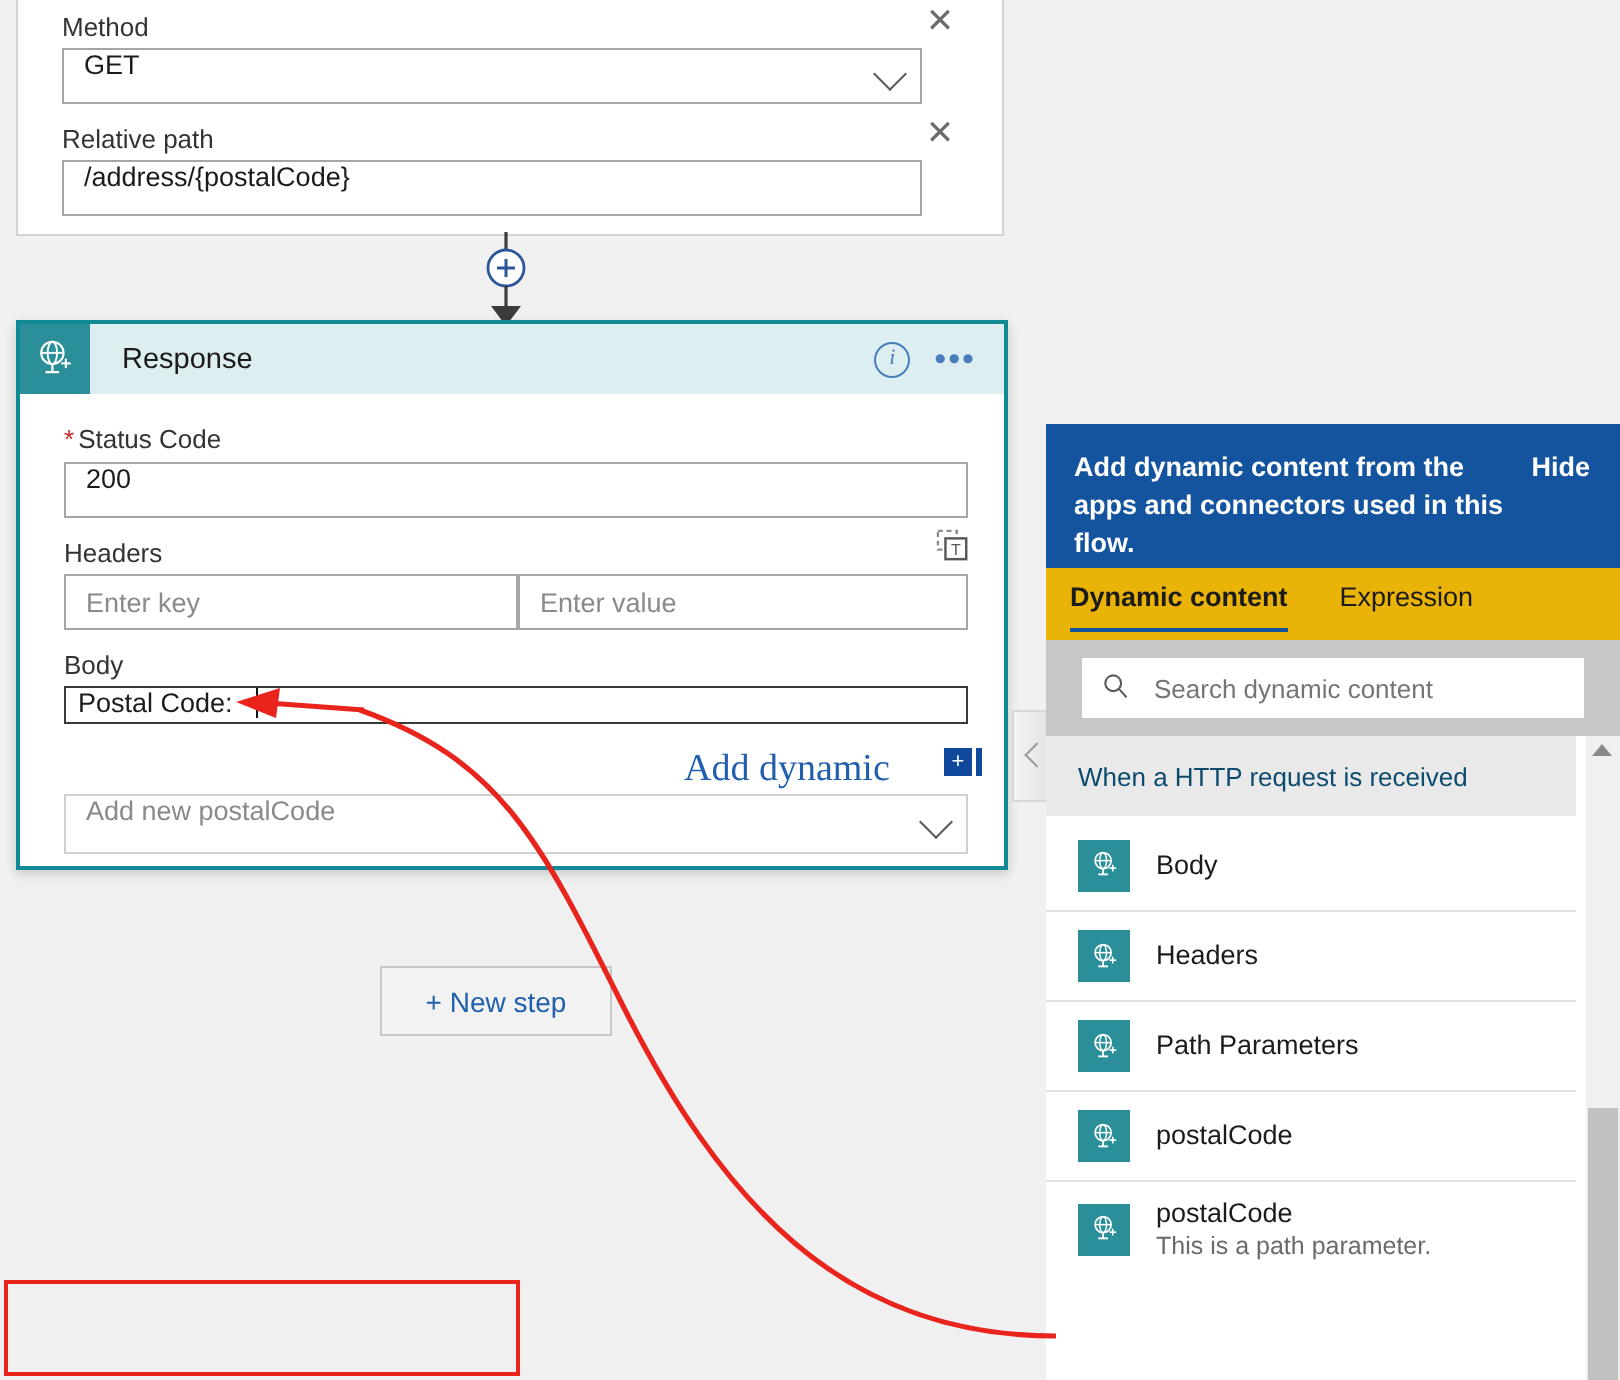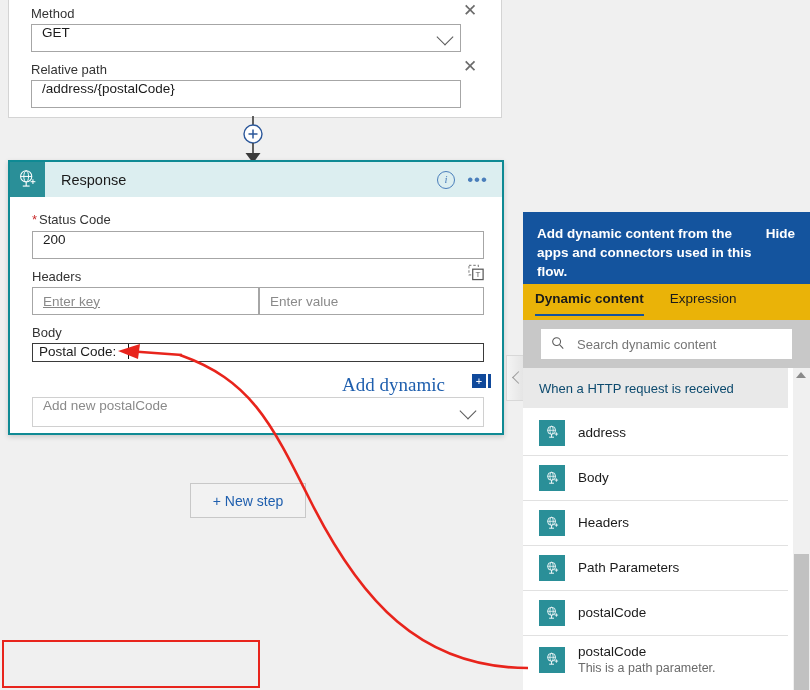--- a/index.html
+++ b/index.html
@@ -412,21 +412,21 @@
 
   <div class="field-label abs" style="left:22px; top:107px; font-size:13px; color:#333;">Headers</div>
   <div class="abs" style="left:458px; top:102px;">
     <svg width="17" height="17" viewBox="0 0 18 18">
       <rect x="1" y="1.5" width="10" height="10" fill="none" stroke="#8c8c8c" stroke-width="1.2" stroke-dasharray="2.6 2"></rect>
       <rect x="5" y="5.5" width="11" height="11" fill="#ffffff" stroke="#595959" stroke-width="1.3"></rect>
       <text x="10.5" y="14.2" font-size="8.5" font-family="Liberation Sans, sans-serif" fill="#595959" text-anchor="middle">T</text>
     </svg>
   </div>
   <div id="headers-grid">
-    <div class="cell" style="left:22px; top:125px; width:227px; height:28px;text-decoration:underline;">
+    <div class="cell" style="left:22px; top:125px; width:227px; height:28px;">
       <span class="placeholder-txt">Enter key</span>
     </div>
     <div class="cell" style="left:249px; top:125px; width:225px; height:28px;">
       <span class="placeholder-txt">Enter value</span>
     </div>
   </div>
 
   <div class="field-label abs" style="left:22px; top:163px; font-size:13px; color:#333;">Body</div>
   <div class="txtbox" style="left:22px; top:181px; width:452px; height:19px; border-color:#3a3a3a; padding-left:6px;">
     <span>Postal Code:</span>
@@ -469,93 +469,79 @@
           <line x1="9.8" y1="9.8" x2="14" y2="14.4" stroke="#5a5a5a" stroke-width="1.2"></line>
         </svg>
       </span>
       <input id="dyn-search-input" type="text" placeholder="Search dynamic content" style="">
     </div>
   </div>
 
   <div id="dyn-group-header">When a HTTP request is received</div>
 
   <div id="dyn-list">
+
 
     <div class="dyn-item">
       <span class="item-ico">
         <svg width="15" height="15" viewBox="0 0 24 24">
           <circle cx="10.5" cy="8.5" r="6.4" fill="none" stroke="#ffffff" stroke-width="1.4"></circle>
           <ellipse cx="10.5" cy="8.5" rx="2.7" ry="6.4" fill="none" stroke="#ffffff" stroke-width="1.2"></ellipse>
           <line x1="4.1" y1="8.5" x2="16.9" y2="8.5" stroke="#ffffff" stroke-width="1.2"></line>
           <line x1="10.5" y1="15" x2="10.5" y2="19.5" stroke="#ffffff" stroke-width="1.5"></line>
           <line x1="6.6" y1="19.5" x2="14.4" y2="19.5" stroke="#ffffff" stroke-width="1.5"></line>
           <line x1="15.5" y1="14.5" x2="21" y2="14.5" stroke="#ffffff" stroke-width="1.3"></line>
           <line x1="18.2" y1="11.8" x2="18.2" y2="17.2" stroke="#ffffff" stroke-width="1.3"></line>
         </svg>
       </span>
-      <span class="item-txt">address</span>
+      <span class="item-txt">Body</span>
     </div>
 
     <div class="dyn-item">
       <span class="item-ico">
         <svg width="15" height="15" viewBox="0 0 24 24">
           <circle cx="10.5" cy="8.5" r="6.4" fill="none" stroke="#ffffff" stroke-width="1.4"></circle>
           <ellipse cx="10.5" cy="8.5" rx="2.7" ry="6.4" fill="none" stroke="#ffffff" stroke-width="1.2"></ellipse>
           <line x1="4.1" y1="8.5" x2="16.9" y2="8.5" stroke="#ffffff" stroke-width="1.2"></line>
           <line x1="10.5" y1="15" x2="10.5" y2="19.5" stroke="#ffffff" stroke-width="1.5"></line>
           <line x1="6.6" y1="19.5" x2="14.4" y2="19.5" stroke="#ffffff" stroke-width="1.5"></line>
           <line x1="15.5" y1="14.5" x2="21" y2="14.5" stroke="#ffffff" stroke-width="1.3"></line>
           <line x1="18.2" y1="11.8" x2="18.2" y2="17.2" stroke="#ffffff" stroke-width="1.3"></line>
         </svg>
       </span>
-      <span class="item-txt">Body</span>
+      <span class="item-txt">Headers</span>
     </div>
 
     <div class="dyn-item">
       <span class="item-ico">
         <svg width="15" height="15" viewBox="0 0 24 24">
           <circle cx="10.5" cy="8.5" r="6.4" fill="none" stroke="#ffffff" stroke-width="1.4"></circle>
           <ellipse cx="10.5" cy="8.5" rx="2.7" ry="6.4" fill="none" stroke="#ffffff" stroke-width="1.2"></ellipse>
           <line x1="4.1" y1="8.5" x2="16.9" y2="8.5" stroke="#ffffff" stroke-width="1.2"></line>
           <line x1="10.5" y1="15" x2="10.5" y2="19.5" stroke="#ffffff" stroke-width="1.5"></line>
           <line x1="6.6" y1="19.5" x2="14.4" y2="19.5" stroke="#ffffff" stroke-width="1.5"></line>
           <line x1="15.5" y1="14.5" x2="21" y2="14.5" stroke="#ffffff" stroke-width="1.3"></line>
           <line x1="18.2" y1="11.8" x2="18.2" y2="17.2" stroke="#ffffff" stroke-width="1.3"></line>
         </svg>
       </span>
-      <span class="item-txt">Headers</span>
+      <span class="item-txt">Path Parameters</span>
     </div>
 
     <div class="dyn-item">
       <span class="item-ico">
         <svg width="15" height="15" viewBox="0 0 24 24">
           <circle cx="10.5" cy="8.5" r="6.4" fill="none" stroke="#ffffff" stroke-width="1.4"></circle>
           <ellipse cx="10.5" cy="8.5" rx="2.7" ry="6.4" fill="none" stroke="#ffffff" stroke-width="1.2"></ellipse>
           <line x1="4.1" y1="8.5" x2="16.9" y2="8.5" stroke="#ffffff" stroke-width="1.2"></line>
           <line x1="10.5" y1="15" x2="10.5" y2="19.5" stroke="#ffffff" stroke-width="1.5"></line>
           <line x1="6.6" y1="19.5" x2="14.4" y2="19.5" stroke="#ffffff" stroke-width="1.5"></line>
           <line x1="15.5" y1="14.5" x2="21" y2="14.5" stroke="#ffffff" stroke-width="1.3"></line>
           <line x1="18.2" y1="11.8" x2="18.2" y2="17.2" stroke="#ffffff" stroke-width="1.3"></line>
         </svg>
       </span>
-      <span class="item-txt">Path Parameters</span>
-    </div>
-
-    <div class="dyn-item">
-      <span class="item-ico">
-        <svg width="15" height="15" viewBox="0 0 24 24">
-          <circle cx="10.5" cy="8.5" r="6.4" fill="none" stroke="#ffffff" stroke-width="1.4"></circle>
-          <ellipse cx="10.5" cy="8.5" rx="2.7" ry="6.4" fill="none" stroke="#ffffff" stroke-width="1.2"></ellipse>
-          <line x1="4.1" y1="8.5" x2="16.9" y2="8.5" stroke="#ffffff" stroke-width="1.2"></line>
-          <line x1="10.5" y1="15" x2="10.5" y2="19.5" stroke="#ffffff" stroke-width="1.5"></line>
-          <line x1="6.6" y1="19.5" x2="14.4" y2="19.5" stroke="#ffffff" stroke-width="1.5"></line>
-          <line x1="15.5" y1="14.5" x2="21" y2="14.5" stroke="#ffffff" stroke-width="1.3"></line>
-          <line x1="18.2" y1="11.8" x2="18.2" y2="17.2" stroke="#ffffff" stroke-width="1.3"></line>
-        </svg>
-      </span>
       <span class="item-txt">postalCode</span>
     </div>
 
     <div class="dyn-item" style="height:48px;">
       <span class="item-ico">
         <svg width="15" height="15" viewBox="0 0 24 24">
           <circle cx="10.5" cy="8.5" r="6.4" fill="none" stroke="#ffffff" stroke-width="1.4"></circle>
           <ellipse cx="10.5" cy="8.5" rx="2.7" ry="6.4" fill="none" stroke="#ffffff" stroke-width="1.2"></ellipse>
           <line x1="4.1" y1="8.5" x2="16.9" y2="8.5" stroke="#ffffff" stroke-width="1.2"></line>
           <line x1="10.5" y1="15" x2="10.5" y2="19.5" stroke="#ffffff" stroke-width="1.5"></line>

